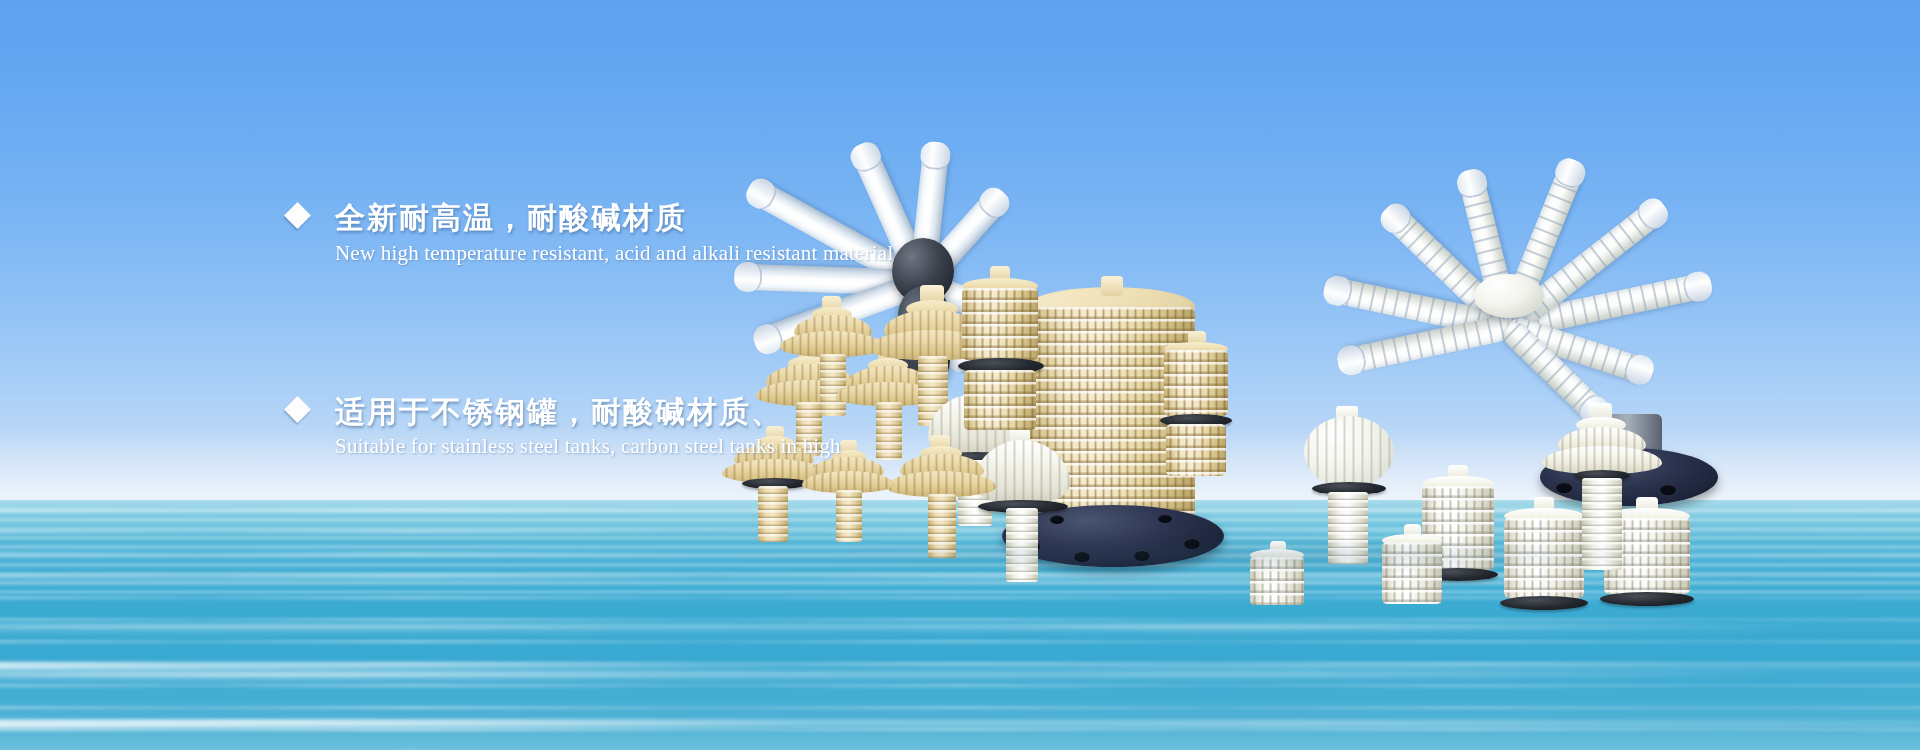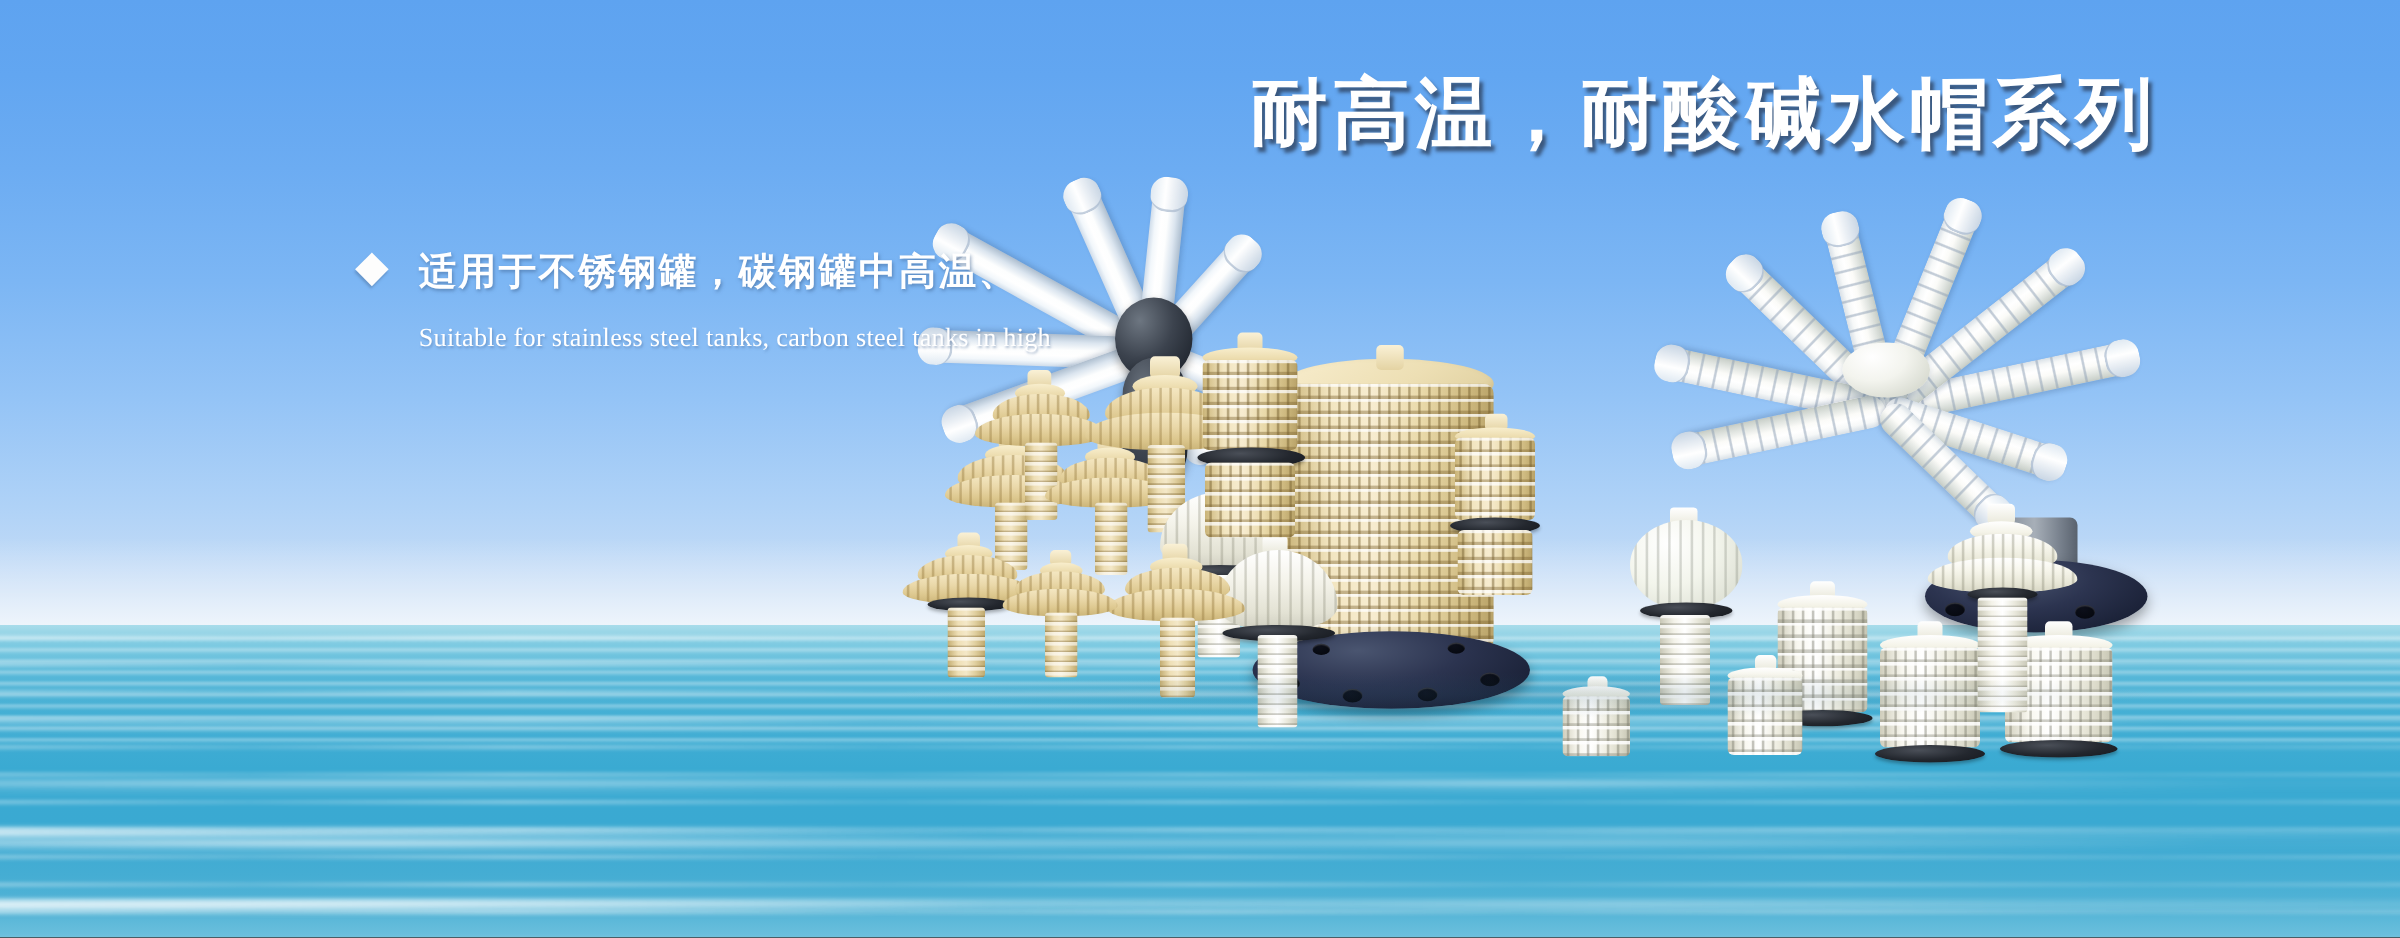--- a/index.html
+++ b/index.html
@@ -144,21 +144,21 @@
     white-space:nowrap;
   }
   .en{
     font-family:"Liberation Serif","DejaVu Serif",serif;
     font-size:21px; color:#ffffff; letter-spacing:.2px;
     line-height:1.22; margin-top:1px;
     text-shadow:1px 1px 2px rgba(70,105,150,.45);
     white-space:nowrap;
   }
   .b2 .btxt{ padding-left:105px; }
-  .b2 .en{ margin-top:18px; }
+  .b2 .en{ margin-top:0; }
 
   
   .products{
     position:absolute; left:700px; top:118px;
     width:1220px; height:520px;
   }
   .pc{ position:absolute; }
 
   
   .armset{ position:absolute; width:0; height:0; }
@@ -506,27 +506,33 @@
     <div class="pc" style="left:548px; top:430px;">
       <div class="knob wht" style="left:22px; top:-7px; width:16px; height:12px;"></div>
       <div class="cap wht" style="left:2px; top:1px; width:54px; height:12px;"></div>
       <div class="stack wht" style="left:2px; top:9px; width:54px; height:48px; border-radius:4px;"></div>
     </div>
 
     <div class="pc" style="left:20px; top:420px; width:1000px; height:36px; border-radius:50%;
                 background:radial-gradient(ellipse at 50% 50%, rgba(40,90,120,.16) 0%, rgba(40,90,120,0) 72%);"></div>
   </div>
 
-  <div class="headline">耐高温，耐酸碱水帽系列</div>
 
   <div class="bullets">
 
+    <div class="bullet b1">
+      <span class="dia"></span>
+      <div class="btxt">
+        <div class="cn">全新耐高温，耐酸碱材质</div>
+        <div class="en">New high temperature resistant, acid and alkali resistant material</div>
+      </div>
+    </div>
 
     <div class="bullet b2">
       <span class="dia"></span>
       <div class="btxt">
-        <div class="cn">适用于不锈钢罐，碳钢罐中高温、</div>
+        <div class="cn">适用于不锈钢罐，耐酸碱材质、</div>
         <div class="en">Suitable for stainless steel tanks, carbon steel tanks in high</div>
       </div>
     </div>
 
   </div>
 </div>
 
 </body></html>

